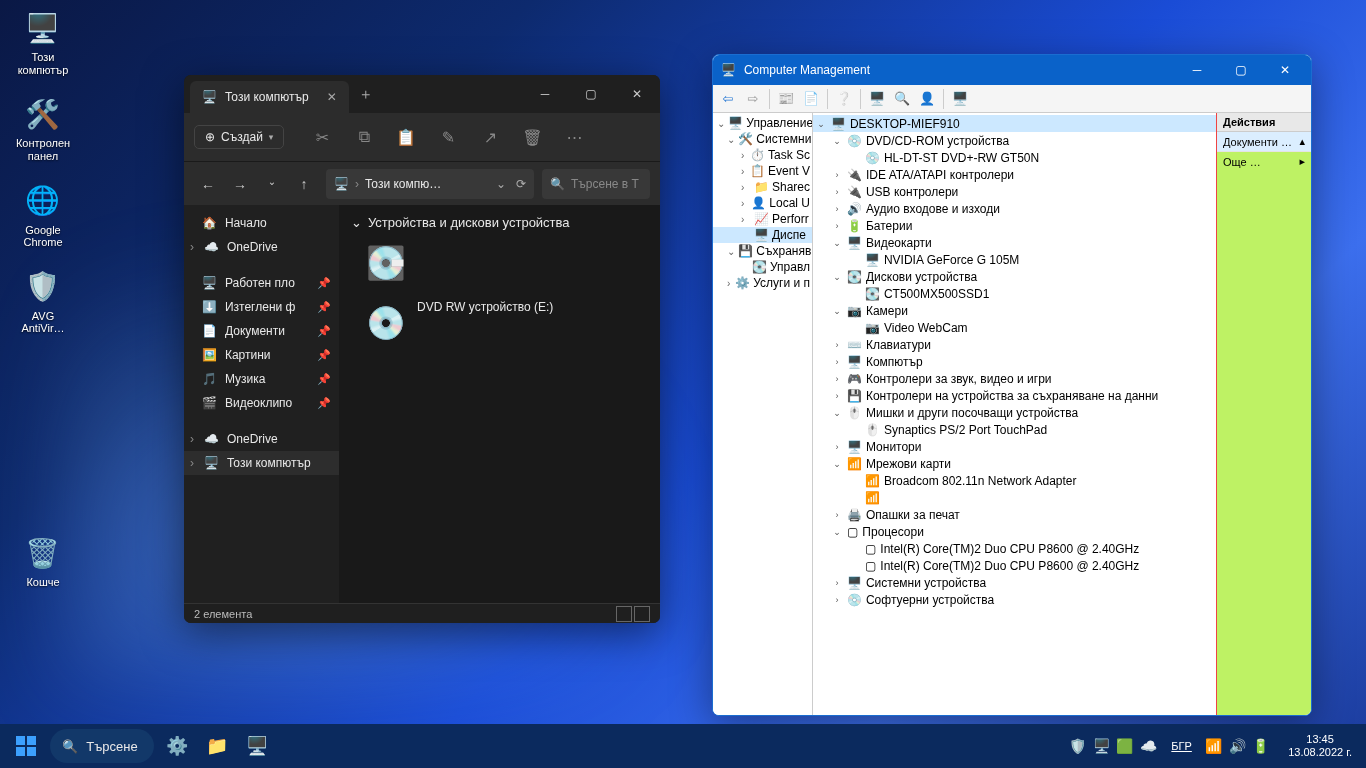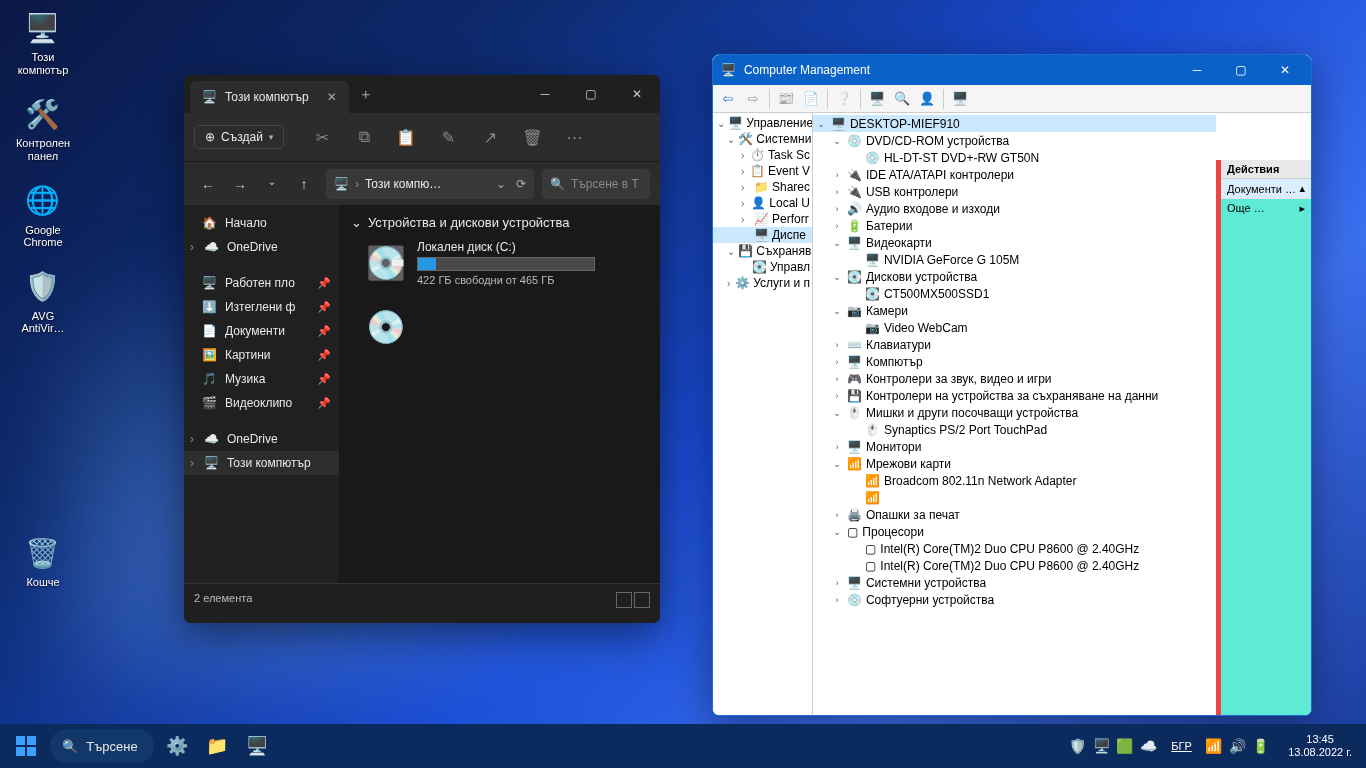--- a/index.html
+++ b/index.html
@@ -46,21 +46,21 @@
 .ex-side-item .pin{margin-left:auto;color:#777;font-size:11px;}
 .ex-side-sep{height:12px;}
 .ex-main{flex:1;padding:10px 12px;font-size:12px;overflow:hidden;}
 .ex-main .grp{display:flex;align-items:center;gap:6px;font-size:13px;margin-bottom:10px;}
 .drive{display:flex;gap:10px;margin-bottom:18px;padding-left:14px;}
 .drive .dico{width:42px;height:42px;display:flex;align-items:flex-end;justify-content:center;font-size:32px;}
 .drive .dinfo{display:flex;flex-direction:column;gap:3px;}
 .dbar{width:178px;height:14px;background:#4a4a4a;border:1px solid #666;position:relative;}
 .dbar .fill{position:absolute;top:0;left:0;bottom:0;background:#2998e3;}
 .dsub{font-size:11px;color:#bbb;}
-.ex-status{height:40px;background:#1f1f1f;border-top:1px solid #333;display:flex;align-items:flex-start;padding:8px 10px;font-size:11px;color:#bbb;}
+.ex-status{height:20px;background:#1f1f1f;border-top:1px solid #333;display:flex;align-items:center;padding:0 10px;font-size:11px;color:#bbb;}
 .ex-status .vbtn{margin-left:auto;display:flex;gap:2px;}
 .ex-status .vbtn div{width:16px;height:16px;border:1px solid #666;}
 
 
 .cm{position:absolute;left:712px;top:54px;width:600px;height:662px;background:#fff;border:1px solid #1a6dd0;border-radius:7px;box-shadow:0 10px 40px rgba(0,0,0,.4);display:flex;flex-direction:column;overflow:hidden;}
 .cm-title{height:30px;background:#0a62c9;color:#fff;display:flex;align-items:center;padding:0 4px 0 8px;font-size:12px;gap:8px;}
 .cm-title-btns{margin-left:auto;display:flex;}
 .cm-title-btns div{width:44px;height:30px;display:flex;align-items:center;justify-content:center;font-size:12px;}
 .cm-menu{height:22px;background:#fff;display:flex;align-items:center;gap:18px;padding:0 10px;font-size:12px;border-bottom:1px solid #ddd;}
 .cm-tb{height:28px;background:#f5f5f5;border-bottom:1px solid #ccc;display:flex;align-items:center;gap:3px;padding:0 4px;}
@@ -73,24 +73,24 @@
 .cm-left .li.d1{padding-left:14px;}
 .cm-left .li.d2{padding-left:28px;}
 .cm-left .li.sel{background:#cce8ff;}
 .cm-center{flex:1;font-size:12px;overflow-y:auto;overflow-x:hidden;background:#fff;padding:2px 0;}
 .cm-center .n{display:flex;align-items:center;gap:4px;padding:0 2px;height:17px;white-space:nowrap;}
 .cm-center .n .exp{width:12px;text-align:center;color:#555;font-size:9px;}
 .cm-center .n.d0{padding-left:2px;}
 .cm-center .n.d1{padding-left:18px;}
 .cm-center .n.d2{padding-left:36px;}
 .cm-center .n.sel{background:#cce8ff;}
-.cm-right{width:95px;border-left:5px solid #ef4444;background:#5eead4;font-size:11px;margin-top:47px;}
+.cm-right{width:95px;border-left:1px solid #ef4444;background:#bef264;font-size:11px;}
 .cm-right .hdr{background:#e8e8e8;border-bottom:1px solid #ccc;padding:3px 6px;font-weight:600;}
 .cm-right .act{padding:3px 6px;display:flex;justify-content:space-between;align-items:center;border-bottom:1px solid #e4e4e4;background:#dbeeff;}
-.cm-right .act2{padding:3px 6px;display:flex;justify-content:space-between;gap:29px;}
+.cm-right .act2{padding:3px 6px;display:flex;justify-content:space-between;align-items:center;gap:29px;}
 </style>
 </head>
 <body>
 
 <div class="desktop-icons">
     <div class="di">
       <div class="ico">🖥️</div>
       <div class="lbl">Този<br>компютър</div>
     </div>
     <div class="di">
@@ -215,30 +215,26 @@
         </div>
     </div>
     <div class="ex-main">
       <div class="grp">
           <span>⌄</span>
           <span>Устройства и дискови устройства</span>
         </div>
       <div id="drives-holder">
           <div class="drive">
             <div class="dico">💽</div>
-            <div class="dinfo">
-              <div>Локален диск (C:)</div>
-              <div class="dbar">
-                <div class="fill" style="width:10%"></div>
-              </div>
-              <div class="dsub">422 ГБ свободни от 465 ГБ</div>
-            </div>
           </div>
           <div class="drive">
             <div class="dico">💿</div>
+            <div class="dinfo">
+              <div>DVD RW устройство (E:)</div>
+            </div>
           </div>
         </div>
     </div>
   </div>
   <div class="ex-status">
     <span>2 елемента</span>
     <div class="vbtn">
         <div></div>
         <div></div>
       </div>

